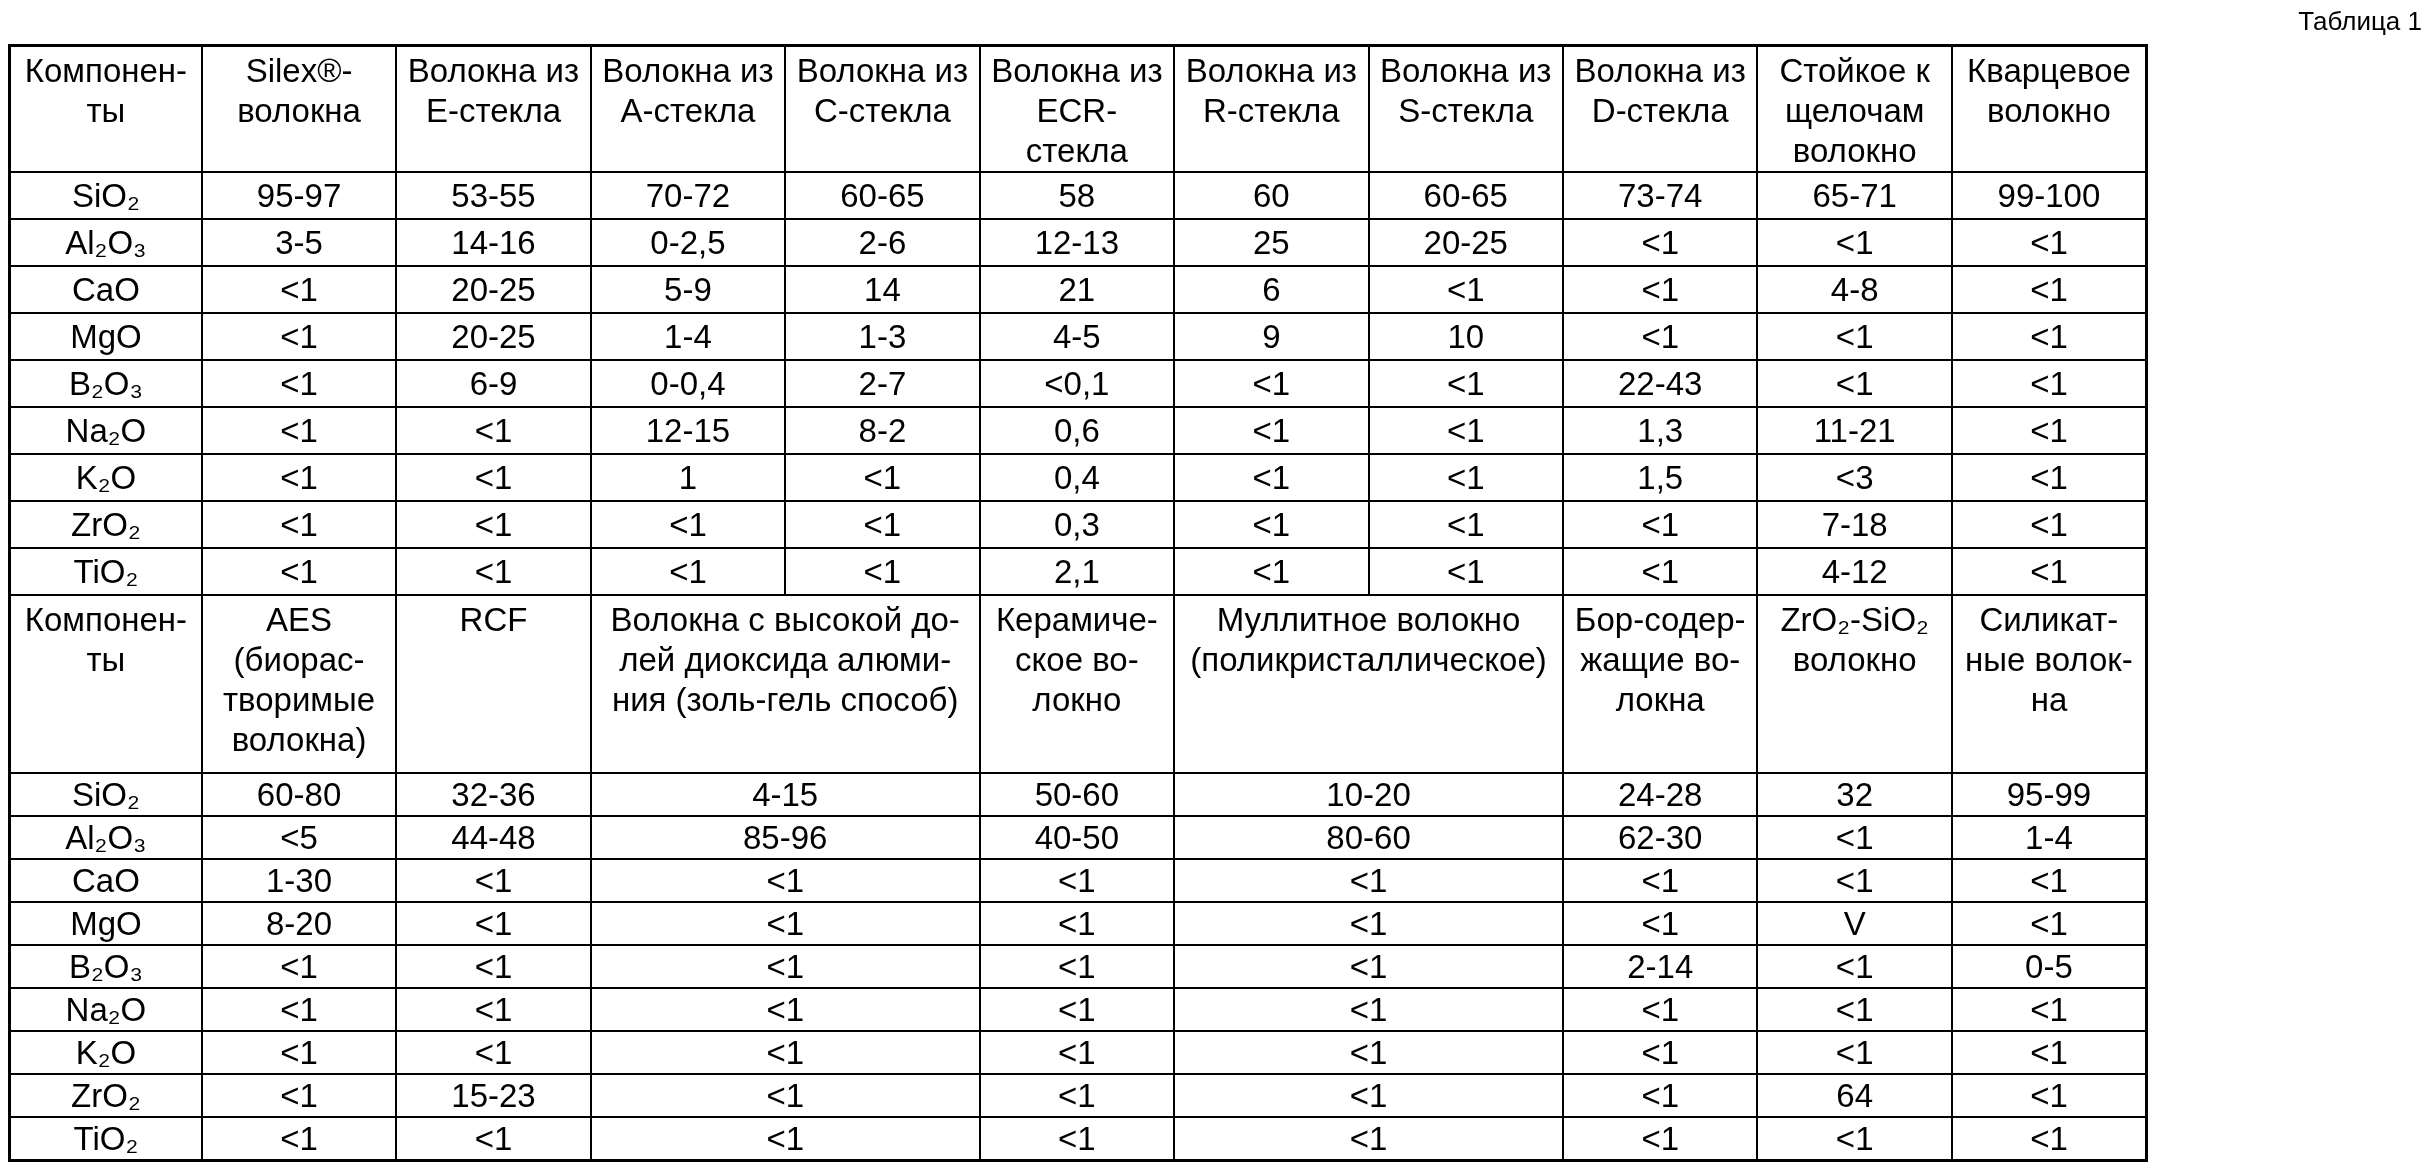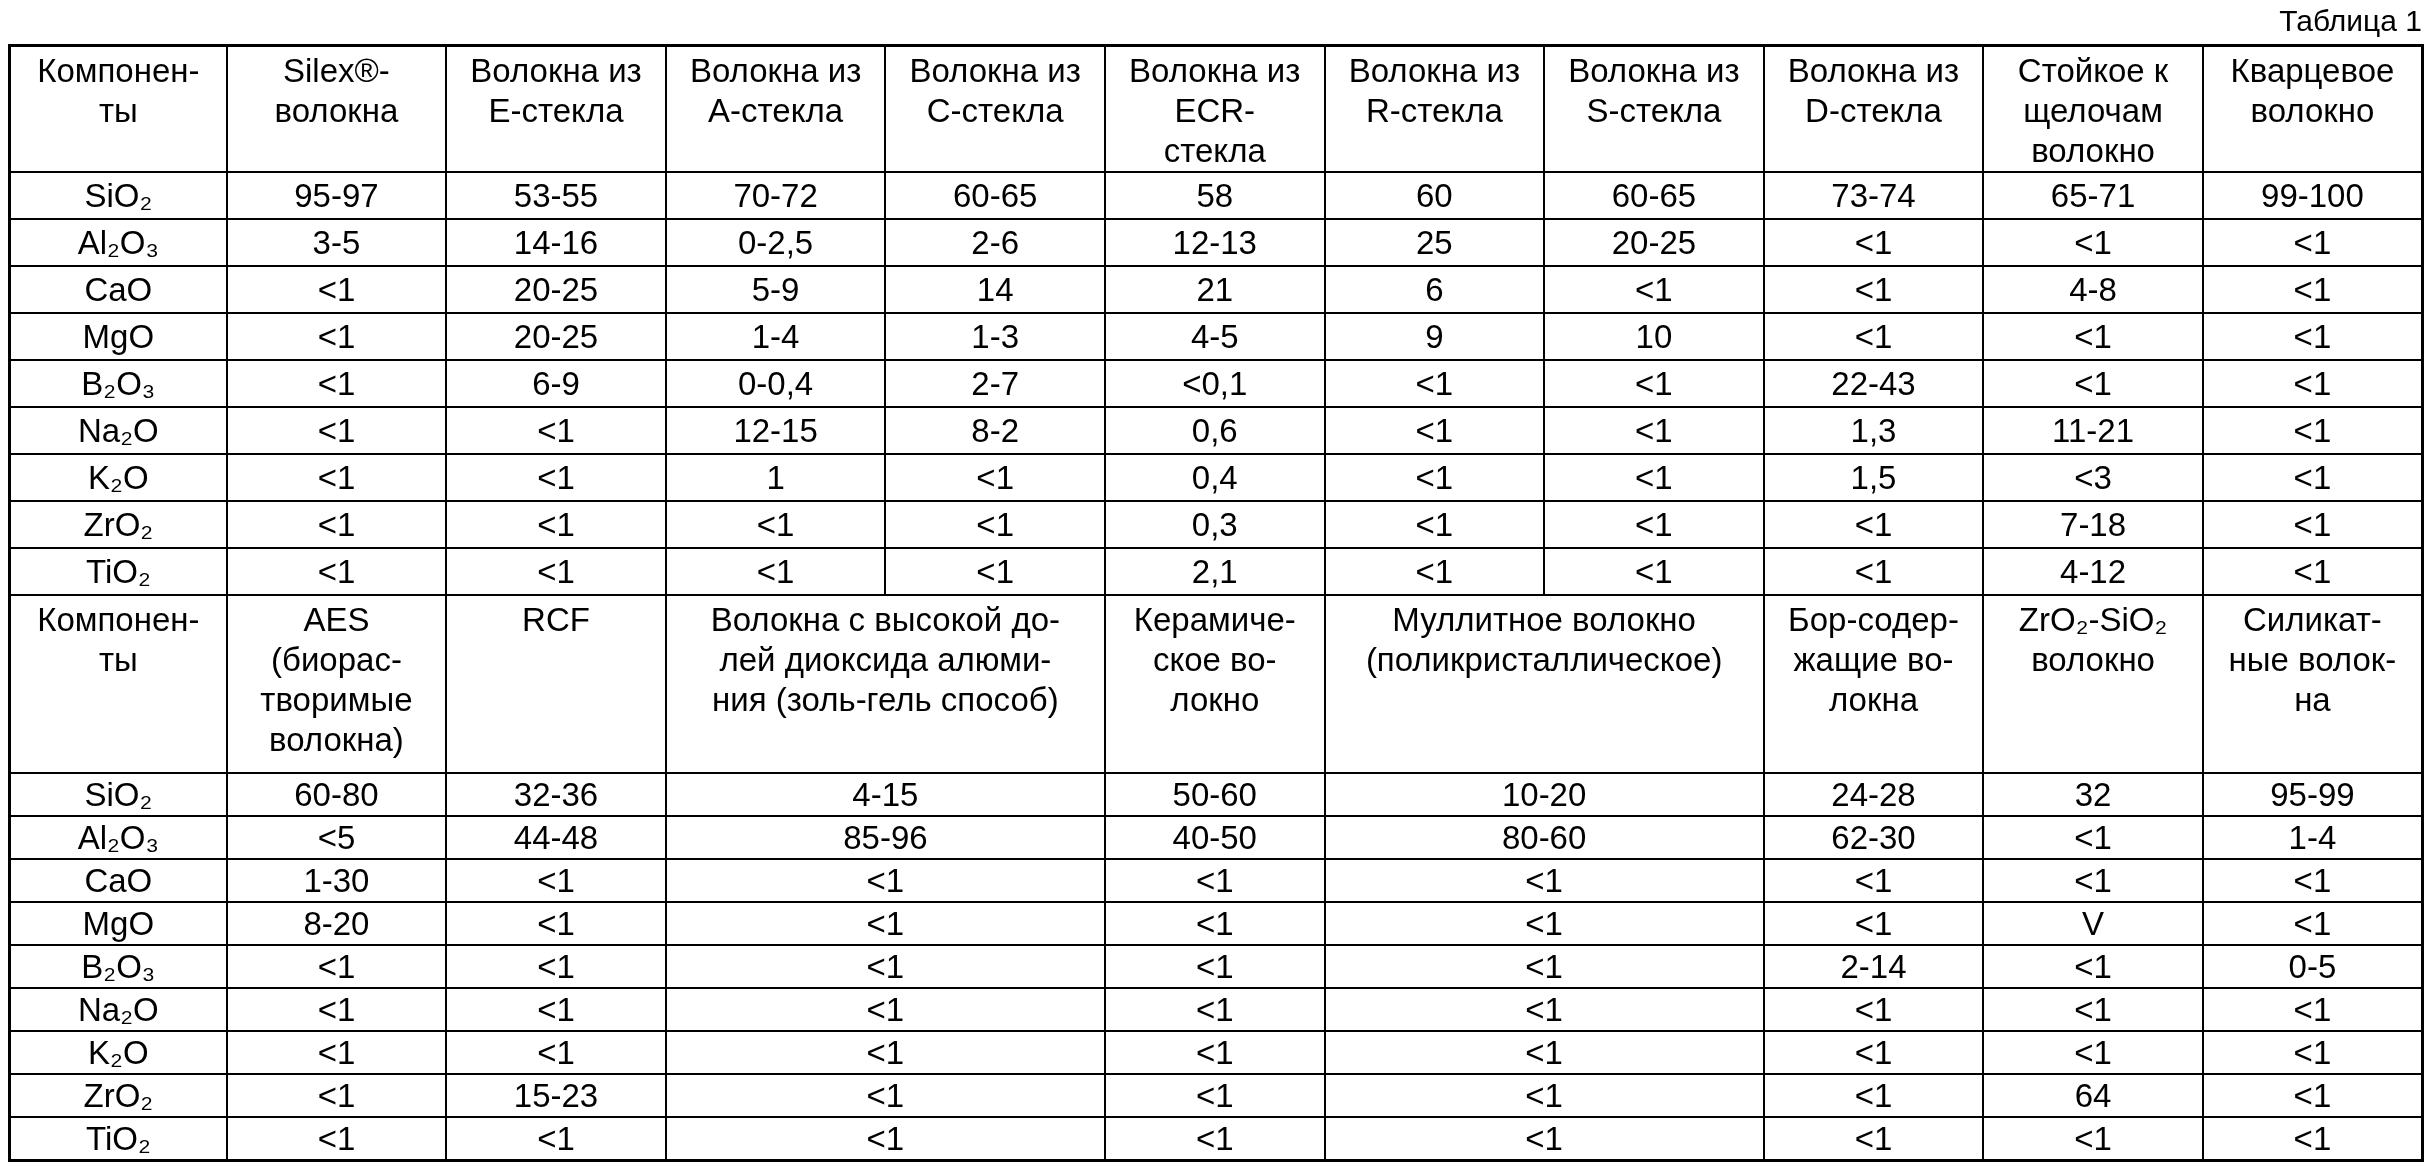--- a/index.html
+++ b/index.html
@@ -6,25 +6,25 @@
     margin: 0; padding: 0;
     width: 2432px; height: 1170px;
     background: #ffffff;
     color: #000000;
     font-family: "Liberation Sans", "DejaVu Sans", sans-serif;
     overflow: hidden;
   }
   .page { position: relative; width: 2432px; height: 1170px; }
   .caption {
     position: absolute; top: 2px; right: 10px;
-    font-size: 30px; line-height: 38px;
+    font-size: 26px; line-height: 38px;
   }
   table.comp {
     position: absolute; top: 44px; left: 8px;
-    width: 2416px;
+    width: 2140px;
     border-collapse: collapse;
     table-layout: fixed;
     border: 3px solid #000;
   }
   table.comp td {
     border: 2px solid #000;
     text-align: center;
     font-size: 33px;
     padding: 0;
     overflow: hidden;

